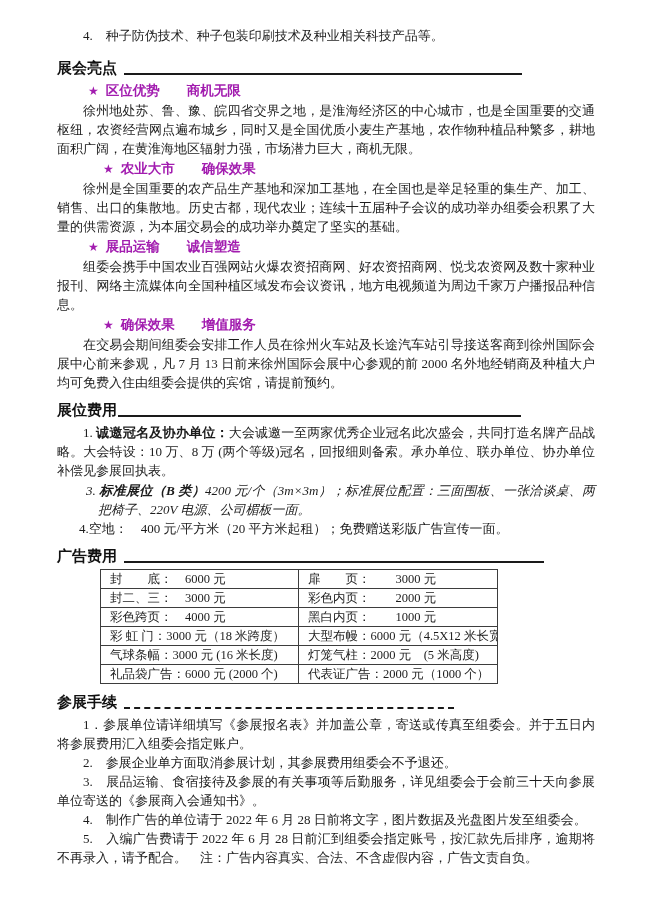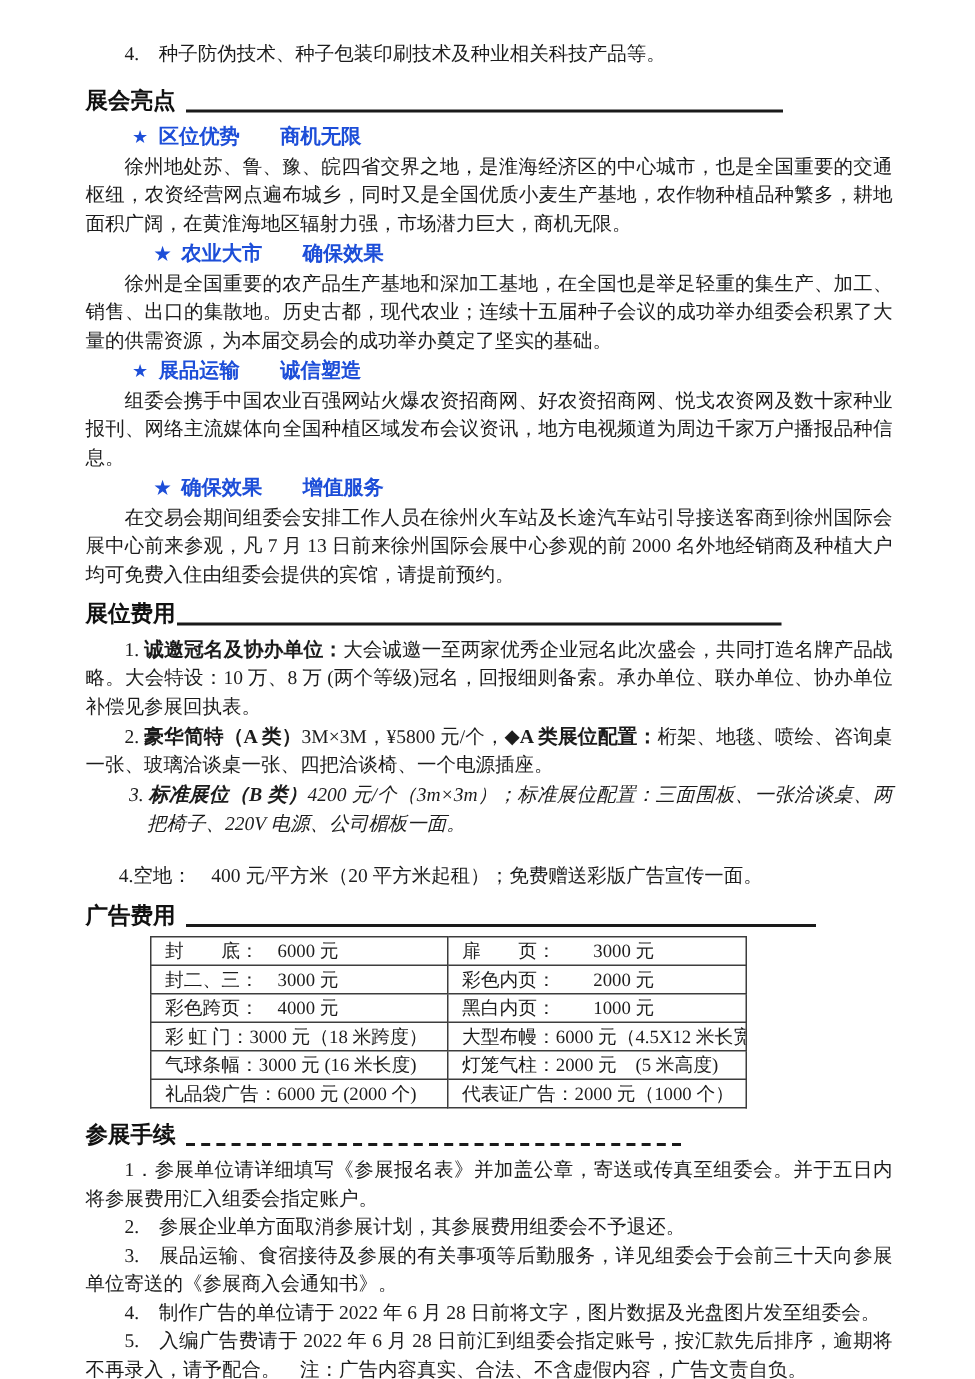--- a/index.html
+++ b/index.html
@@ -21,31 +21,31 @@
     margin-top:9px;margin-bottom:4px;color:#111;
   }
   .rule{display:inline-block;border-bottom:2.5px solid #1a1a1a;margin-left:7px;margin-bottom:2px;}
   .rule-1{width:398px;}
   .rule-2{width:403px;margin-left:1px;}
   .rule-3{width:420px;}
   .rule-4{width:330px;border-bottom-style:dashed;border-bottom-width:2px;}
 
   .star-head{
     font-family:"Liberation Sans","DejaVu Sans",sans-serif;
-    font-weight:bold;font-size:13.5px;line-height:19px;color:#1d4ed8;
+    font-weight:bold;font-size:13.5px;line-height:19px;color:#a21caf;
     margin-top:1px;
   }
   .ind1{padding-left:31px;}
-  .ind2{padding-left:46px;font-family:Liberation Serif, serif;}
+  .ind2{padding-left:46px;}
   .star{margin-right:7px;font-size:12px;}
 
   .fee-item{margin-top:1px;}
   .fee-item b{font-size:13.2px;}
   .hang3{padding-left:41px;text-indent:-12px;font-style:italic;}
-  .fee4{text-indent:1.7em;margin-top:16px;}
+  .fee4{text-indent:1.7em;margin-top:0;}
 
   .ad-table{
     border-collapse:collapse;table-layout:fixed;
     width:397px;margin:4px 0 2px 43px;
     font-size:12.5px;
   }
   .ad-table td{
     border:1.5px solid #3d3d3d;
     height:16.5px;padding:0.5px 9px;
     white-space:nowrap;overflow:hidden;
@@ -87,23 +87,20 @@
 
   <div class="sec-head">
     <span>展位费用</span>
     <span class="rule rule-2"></span>
   </div>
 
   <p class="body indent fee-item">
     <span>1. </span><b>诚邀冠名及协办单位：</b><span>大会诚邀一至两家优秀企业冠名此次盛会，共同打造名牌产品战略。大会特设：10 万、8 万 (两个等级)冠名，回报细则备索。承办单位、联办单位、协办单位补偿见参展回执表。</span>
   </p>
 
-  <p class="body indent fee-item">
-    <span>2. </span><b>豪华简特（A 类）</b><span>3M×3M，¥5800 元/个，</span><b>◆A 类展位配置：</b><span>桁架、地毯、喷绘、咨询桌一张、玻璃洽谈桌一张、四把洽谈椅、一个电源插座。</span>
-  </p>
 
   <p class="body fee-item hang3">
     <span>3. </span><b>标准展位（B 类）</b><span>4200 元/个（3m×3m）；标准展位配置：三面围板、一张洽谈桌、两把椅子、220V 电源、公司楣板一面。</span>
   </p>
 
   <p class="body fee4">4.空地：　400 元/平方米（20 平方米起租）；免费赠送彩版广告宣传一面。</p>
 
   <div class="sec-head">
     <span>广告费用</span>
     <span class="rule rule-3"></span>

